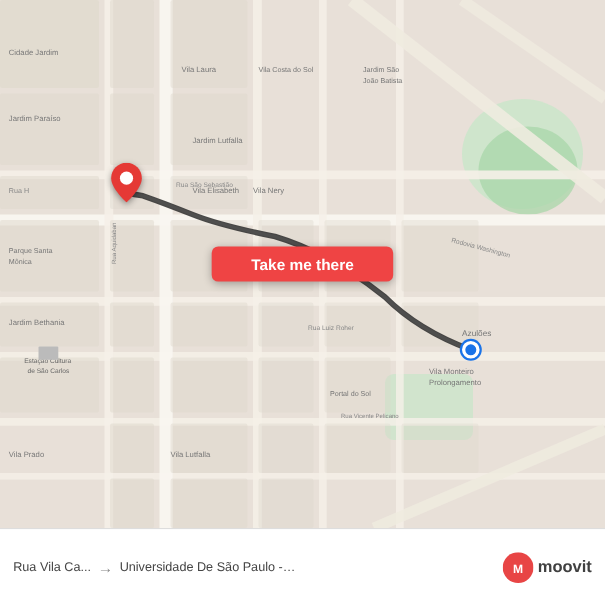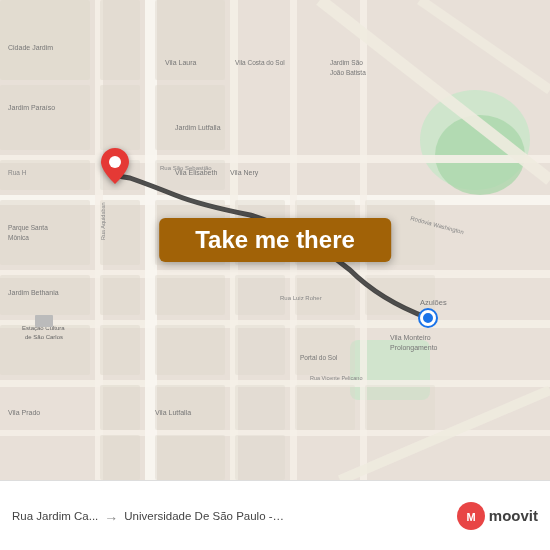--- a/index.html
+++ b/index.html
@@ -26,26 +26,26 @@
       width: 100%;
       height: 100%;
     }
 
     
     #take-me-there-btn {
       position: absolute;
       left: 50%;
       top: 50%;
       transform: translate(-50%, -50%);
-      background: #a16207;
+      background: #ef4444;
       color: white;
       border: none;
       border-radius: 6px;
       padding: 8px 36px;
-      font-size: 24px;
+      font-size: 14px;
       font-weight: 600;
       cursor: pointer;
       white-space: nowrap;
       box-shadow: 0 2px 8px rgba(0,0,0,0.3);
       z-index: 10;
     }
 
     
     .blue-dot {
       position: absolute;
@@ -252,21 +252,21 @@
   </div>
 
   <div class="blue-dot" style="left:420px; top:310px;"></div>
 
   <button id="take-me-there-btn">Take me there</button>
 
 </div>
 
 <div id="bottom-bar">
   <div class="location-text">
-    <span class="location-from">Rua Jardim Ca...</span>
+    <span class="location-from">Rua Vila Ca...</span>
     <span class="arrow-icon">→</span>
     <span class="location-to">Universidade De São Paulo - Camp...</span>
   </div>
 
   <div class="moovit-logo">
     <svg class="moovit-icon" viewBox="0 0 28 28" xmlns="http://www.w3.org/2000/svg">
       <circle cx="14" cy="14" r="14" fill="#e84545"></circle>
       <text x="14" y="19" text-anchor="middle" font-size="11" font-weight="bold" fill="white" font-family="Arial">M</text>
     </svg>
     <span class="moovit-logo-text">moovit</span>

